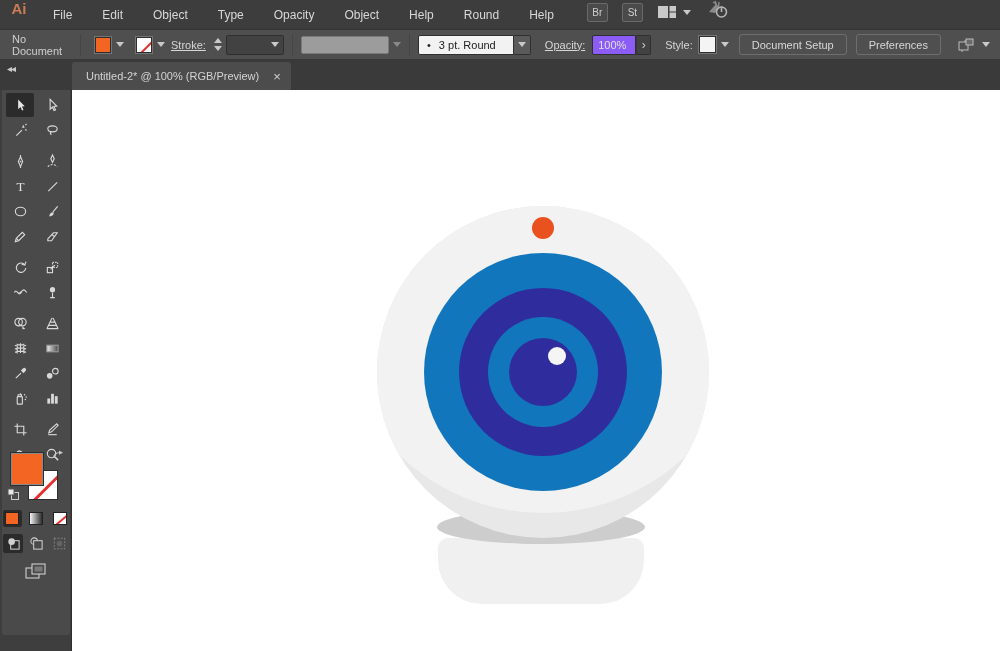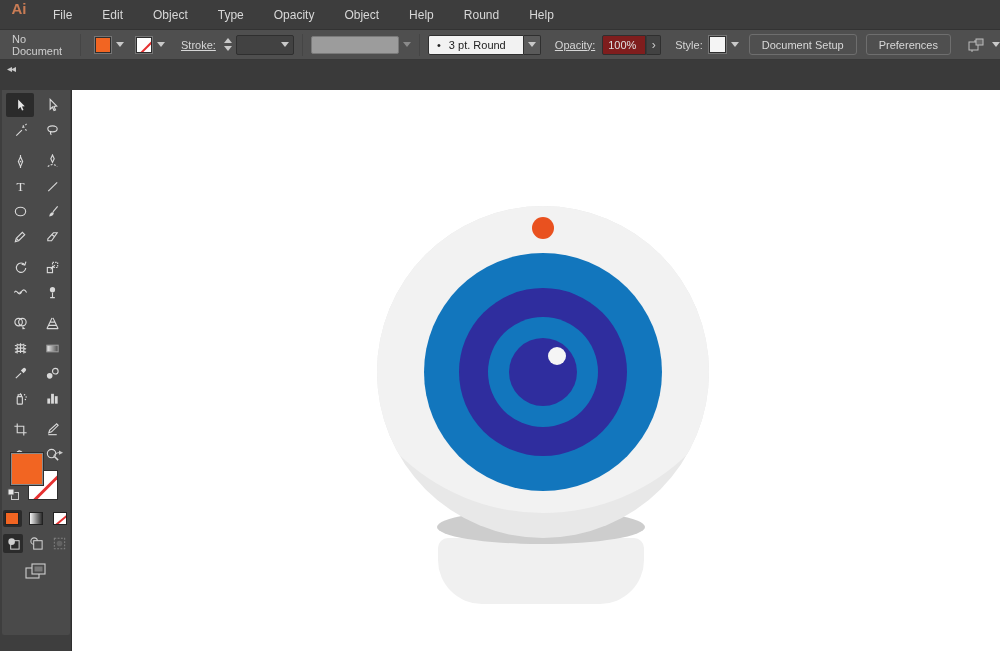--- a/index.html
+++ b/index.html
@@ -31,21 +31,21 @@
   .stepper i { width:0; height:0; border-left:4px solid transparent; border-right:4px solid transparent; display:block; }
   .stepper .up { border-bottom:5px solid #c9c9c9; }
   .stepper .down { border-top:5px solid #c9c9c9; }
   .dd-dark { width:58px; height:20px; background:#424242; border:1px solid #2f2f2f; border-radius:2px; display:flex; align-items:center; justify-content:flex-end; padding-right:4px; }
   .dd-disabled { width:88px; height:18px; background:#9c9c9c; border:1px solid #7a7a7a; border-radius:2px; margin-right:4px; }
   .chev-dim { border-top-color:#8a8a8a; }
   .brush-dd { display:flex; align-items:center; }
   .brush-field { width:96px; height:20px; background:#f2f2f2; border:1px solid #2f2f2f; border-radius:2px 0 0 2px; color:#222; display:flex; align-items:center; }
   .brush-bullet { width:20px; text-align:center; color:#222; }
   .brush-chev { width:17px; height:20px; background:#5a5a5a; border:1px solid #2f2f2f; border-left:none; border-radius:0 2px 2px 0; display:flex; align-items:center; justify-content:center; }
-  .opacity-field { width:44px; height:20px; background:#7f1d1d; border:1px solid #2f2f2f; border-radius:2px 0 0 2px; display:flex; align-items:center; padding-left:5px; color:#e0e0e0; }
+  .opacity-field { width:44px; height:20px; background:#8b5cf6; border:1px solid #2f2f2f; border-radius:2px 0 0 2px; display:flex; align-items:center; padding-left:5px; color:#e0e0e0; }
   .opacity-arrow { width:15px; height:20px; background:#424242; border:1px solid #2f2f2f; border-left:1px solid #383838; border-radius:0 2px 2px 0; display:flex; align-items:center; justify-content:center; color:#c9c9c9; font-size:12px; }
   .style-swatch { width:17px; height:17px; background:#f4f4f4; border:1px solid #2e2e2e; box-shadow:0 0 0 1px #757575; }
   .cb-btn { height:21px; border:1px solid #6e6e6e; border-radius:3px; background:transparent; color:#d8d8d8; font-size:11px; padding:0 12px; margin-left:9px; display:flex; align-items:center; font-family:"Liberation Sans", sans-serif; }
   .panel-ctl-icon { display:flex; align-items:center; gap:6px; margin-left:16px; }
 
   
   .tabrow { position:absolute; left:0; top:60px; width:1000px; height:30px; background:#3a3a3a; }
   .dock-head { position:absolute; left:0; top:0; width:72px; height:30px; background:#3a3a3a; }
   .collapse { position:absolute; left:7px; top:3px; font-size:10px; color:#c9c9c9; letter-spacing:-1px; }
   .doc-tab { position:absolute; left:72px; top:2px; height:28px; min-width:218px; background:#4c4c4c; border-radius:3px 3px 0 0; display:flex; align-items:center; padding:0 10px 0 14px; gap:14px; }
@@ -113,36 +113,56 @@
     <span class="menu-item">File</span>
     <span class="menu-item">Edit</span>
     <span class="menu-item">Object</span>
     <span class="menu-item">Type</span>
     <span class="menu-item">Opacity</span>
     <span class="menu-item">Object</span>
     <span class="menu-item">Help</span>
     <span class="menu-item">Round</span>
     <span class="menu-item">Help</span>
   </div>
+  <div class="menubar-right">
+    <span class="sq-btn">Br</span>
+    <span class="sq-btn">St</span>
+    <span class="ws-icon">
+      <svg width="20" height="14" viewBox="0 0 20 14">
+        <rect x="1" y="1" width="10" height="12" fill="#c9c9c9" stroke="none"></rect>
+        <rect x="12.5" y="1" width="6.5" height="5.5" fill="#c9c9c9" stroke="none"></rect>
+        <rect x="12.5" y="7.5" width="6.5" height="5.5" fill="#c9c9c9" stroke="none"></rect>
+      </svg>
+      <i class="chev"></i>
+    </span>
+    <span>
+      <svg width="26" height="20" viewBox="0 0 26 20">
+        <path d="M4 12 L11 4 L14 7 L10 13 Z" fill="#8a8a8a" stroke="none"></path>
+        <path d="M11 4 L8 2 M12 6 L10 1 M13.5 7 L14 2" stroke="#8a8a8a" fill="none" stroke-width="1.4"></path>
+        <circle cx="16.5" cy="12" r="5" fill="none" stroke="#b5b5b5" stroke-width="1.6"></circle>
+        <path d="M16.5 6.5 V12" stroke="#b5b5b5" stroke-width="1.6"></path>
+      </svg>
+    </span>
+  </div>
 </div>
 
 <div class="controlbar">
   <span class="no-selection">No Document</span>
   <span class="cb-sep"></span>
 
   <span class="swatch-group">
     <span class="swatch fill"></span>
     <i class="chev"></i>
   </span>
   <span class="swatch-group">
     <span class="swatch none-s"></span>
     <i class="chev"></i>
   </span>
 
-  <span class="underlined" style="margin-left:10px">Stroke:</span>
+  <span class="underlined" style="">Stroke:</span>
   <span class="stepper">
       <i class="up"></i>
       <i class="down"></i>
     </span>
   <span class="dd-dark">
       <i class="chev"></i>
     </span>
 
   <span class="cb-sep"></span>
   <span class="dd-disabled"></span>
@@ -178,20 +198,24 @@
       <rect x="9" y="2" width="7" height="6" fill="#6a6a6a" stroke="#bdbdbd"></rect>
       <path d="M5 13 L5 15 M8 5 L8 3" stroke="#bdbdbd"></path>
     </svg>
     <i class="chev"></i>
   </span>
 </div>
 
 <div class="tabrow">
   <div class="dock-head">
     <span class="collapse">◂◂</span>
+  </div>
+  <div class="doc-tab">
+    <span class="doc-tab-title">Untitled-2* @ 100% (RGB/Preview)</span>
+    <span class="tab-close">×</span>
   </div>
 </div>
 
 <div class="main">
 
   <div class="canvas">
     <div class="art base-body"></div>
     <div class="art base-band"></div>
     <div class="art sphere">
       <div class="sphere-light"></div>

